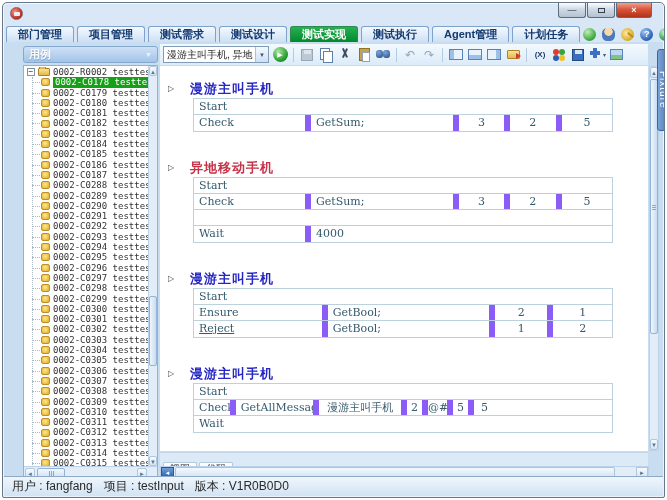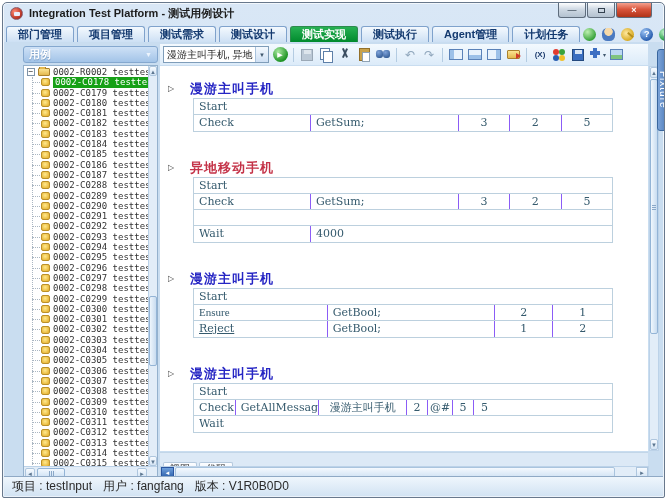--- a/index.html
+++ b/index.html
@@ -121,21 +121,21 @@
 
   
   .content{position:absolute;left:156px;top:24px;width:488px;height:385px;background:#fff;overflow:hidden;}
   .section{margin-bottom:28px;}
   .sec-head{display:flex;align-items:center;height:15px;margin-bottom:2px;}
   .tri{font-size:8px;color:#444;margin-left:8px;width:22px;}
   .sec-title{font-family:"DejaVu Serif",serif;font-size:13px;font-weight:bold;letter-spacing:1px;}
   .ttable{margin-left:33px;width:420px;border:1px solid #bcd0de;font-family:"DejaVu Serif",serif;font-size:11px;color:#355a6d;}
   .trow{display:flex;border-bottom:1px solid #bcd0de;height:16px;line-height:15px;}
   .trow:last-child{border-bottom:none;}
-  .tcell{border-right:1px solid #8b5cf6;padding-left:5px;overflow:hidden;white-space:nowrap;flex:0 0 auto;}
+  .tcell{border-right:6px solid #8b5cf6;padding-left:5px;overflow:hidden;white-space:nowrap;flex:0 0 auto;}
   .tcell:last-child{border-right:none;}
   .tcell.center{text-align:center;padding-left:0;}
   .sections-pad{padding-top:15px;}
 
   
   .cont-vscroll{position:absolute;left:645px;top:24px;width:10px;height:385px;background:#e2edf8;border:1px solid #bcd2e8;}
   .cvs-up,.cvs-down{position:absolute;left:0;width:8px;height:11px;font-size:6px;color:#5c7690;text-align:center;line-height:11px;background:linear-gradient(#f7fbff,#d4e4f4);border:1px solid #aec6de;border-radius:2px;}
   .cvs-up{top:0;} .cvs-down{bottom:0;}
   .cvs-thumb{position:absolute;left:0;width:8px;top:12px;height:255px;background:linear-gradient(90deg,#f0f7fd,#c8dcf0);border:1px solid #93b4d6;border-radius:2px;}
   .cvs-thumb:after{content:"";position:absolute;left:1px;right:1px;top:50%;height:1px;background:#8aa8c8;box-shadow:0 2px 0 #8aa8c8,0 -2px 0 #8aa8c8;}
@@ -156,21 +156,20 @@
     background:linear-gradient(#eff6fc,#d2e3f3);display:flex;align-items:center;padding-left:8px;gap:11px;}
   .stseg{font-size:12px;color:#2a2a2a;white-space:nowrap;}
 </style>
 </head>
 <body>
 
 <div class="window">
 
   <div class="titlebar">
     <span class="app-icon"></span>
-    <span class="title-text">Integration Test Platform - 测试用例设计</span>
   </div>
   <div class="winbtns">
     <span class="winbtn">—</span>
     <span class="winbtn">
         <span class="glyph-max"></span>
       </span>
     <span class="winbtn close">×</span>
   </div>
 
   <div class="tabstrip">
@@ -491,21 +490,21 @@
           <div class="section">
             <div class="sec-head">
               <span class="tri">▷</span>
               <span class="sec-title" style="color: rgb(38, 38, 196);">漫游主叫手机</span>
             </div>
             <div class="ttable">
               <div class="trow">
                 <div class="tcell" style="width: 100%;">Start</div>
               </div>
               <div class="trow">
-                <div class="tcell" style="width: 32%; font-family: Liberation Serif, serif;">Ensure</div>
+                <div class="tcell" style="width: 32%;">Ensure</div>
                 <div class="tcell" style="width: 40%;">GetBool;</div>
                 <div class="tcell center" style="width: 14%;">2</div>
                 <div class="tcell center" style="width: 14%;">1</div>
               </div>
               <div class="trow">
                 <div class="tcell" style="width: 32%; text-decoration: underline;">Reject</div>
                 <div class="tcell" style="width: 40%;">GetBool;</div>
                 <div class="tcell center" style="width: 14%;">1</div>
                 <div class="tcell center" style="width: 14%;">2</div>
               </div>
@@ -550,18 +549,18 @@
     <div class="cont-hscroll">
       <span class="chs-left">◄</span>
       <span class="chs-thumb"></span>
       <span class="chs-right">►</span>
     </div>
 
     <div class="fixture-tab">Fixture</div>
   </div>
 
   <div class="statusbar">
+      <span class="stseg">用户 : fangfang</span>
       <span class="stseg">项目 : testInput</span>
-      <span class="stseg">用户 : fangfang</span>
       <span class="stseg">版本 : V1R0B0D0</span>
     </div>
 
 </div>
 
 </body></html>

